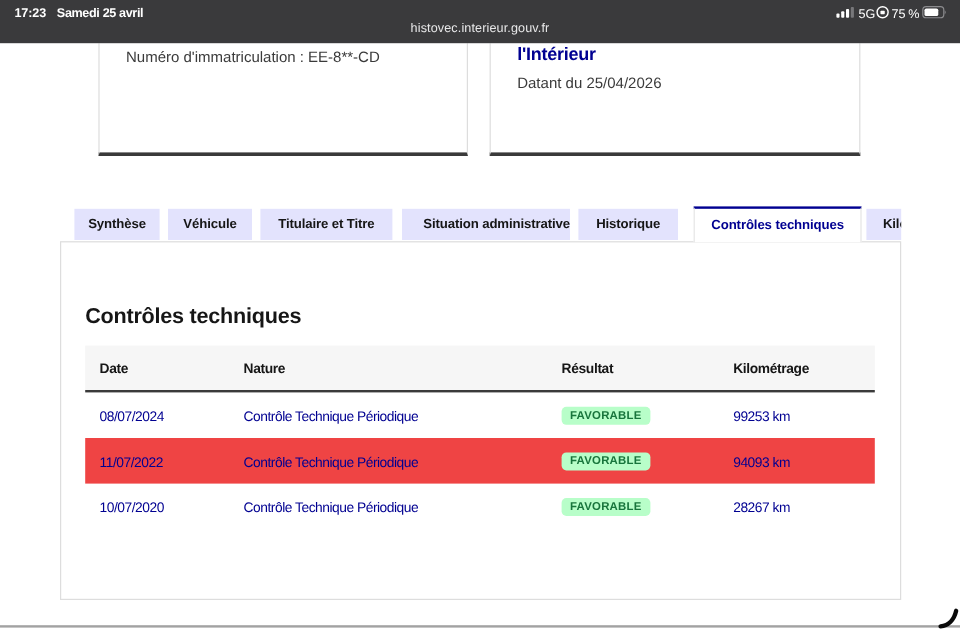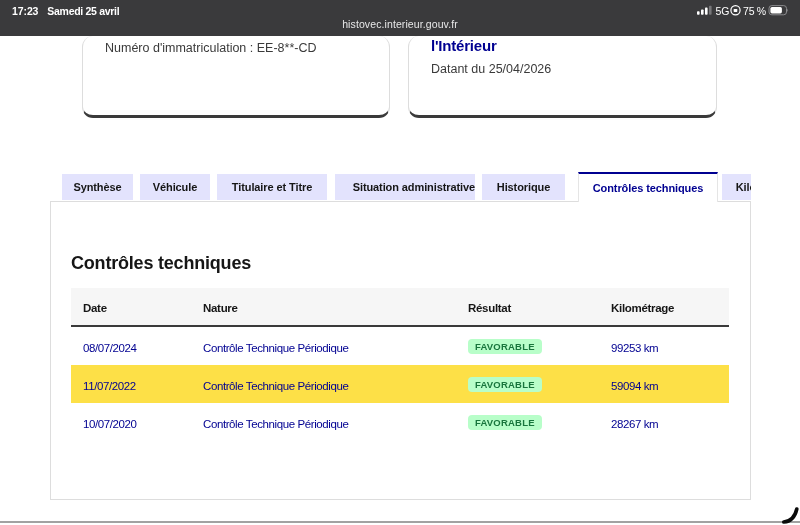--- a/index.html
+++ b/index.html
@@ -7,21 +7,21 @@
   body { font-family:"Liberation Sans", sans-serif; }
   #stage { position:relative; width:800px; height:525px; overflow:hidden; background:#fff; }
   .abs { position:absolute; }
 
   
   #statusbar { left:0; top:0; width:800px; height:36px; background:#3a3a3c; color:#fff; }
   #sb-left { left:12px; top:4.5px; font-size:10.5px; font-weight:700; letter-spacing:-0.1px; color:#ffffff; }
   #sb-url { left:0; top:18px; width:800px; text-align:center; font-size:10.5px; color:#e8e8e9; letter-spacing:0.1px; }
 
   
-  .topbox { top:36px; height:82px; background:#fff; border-left:1px solid #ddd; border-right:1px solid #ddd; border-bottom:3px solid #3a3a3a;border-radius:11px; }
+  .topbox { top:36px; height:94px; background:#fff; border-left:1px solid #ddd; border-right:1px solid #ddd; border-bottom:3px solid #3a3a3a; }
   #box1 { left:82px; width:308px; }
   #box2 { left:408px; width:309px; }
   #box1 .t1 { position:absolute; left:22px; top:5px; font-size:12.5px; color:#3a3a3a; letter-spacing:0px; }
   #box2 .t1 { position:absolute; left:22px; top:1px; font-size:15px; font-weight:700; color:#000091; letter-spacing:-0.2px; }
   #box2 .t2 { position:absolute; left:22px; top:26px; font-size:12.5px; color:#3a3a3a; }
 
   
   #tabs { left:50px; top:170px; width:701px; height:32px; overflow:hidden; }
   .tab { position:absolute; top:4px; height:26px; background:#e3e3fd; color:#161616; font-size:11px; font-weight:700; text-align:center; line-height:27px; letter-spacing:-0.1px; }
   #tab6 { top:2px; height:30px; background:#fff; color:#000091; border-top:2px solid #000091; border-left:1px solid #e5e5e5; border-right:1px solid #e5e5e5; line-height:28px; }
@@ -34,21 +34,21 @@
   #tbl { left:71px; top:288px; width:658px; }
   .trow { position:relative; width:658px; }
   #thead { height:39px; background:#f6f6f6; border-bottom:2px solid #3a3a3a; }
   .trow .c1 { position:absolute; left:12px; }
   .trow .c2 { position:absolute; left:132px; }
   .trow .c3 { position:absolute; left:397px; }
   .trow .c4 { position:absolute; left:540px; }
   #thead span { top:13.5px; font-size:11.5px; font-weight:700; color:#161616; letter-spacing:-0.3px; }
   .drow { height:38px; font-size:11.5px; color:#000091;text-align:right; }
   .drow span.txt { top:14.5px; letter-spacing:-0.4px; }
-  #row2 { background:#fde047; }
+  #row2 { background:#ef4444; }
   .badge { top:12px; display:inline-block; background:#b8fec9; color:#18753c; font-size:9.5px; font-weight:700; line-height:15px; height:15px; padding:0 7px; border-radius:4px; letter-spacing:0.2px; }
 
   
   #bline { left:0; top:521px; width:800px; height:1.5px; background:#a2a2a2; }
 </style>
 </head>
 <body>
 <div id="stage">
 
   <div class="abs topbox" id="box1">
@@ -107,21 +107,21 @@
     <div class="trow drow" id="row1">
       <span class="c1 txt">08/07/2024</span>
         <span class="c2 txt">Contrôle Technique Périodique</span>
         <span class="c3 badge">FAVORABLE</span>
         <span class="c4 txt">99253 km</span>
     </div>
     <div class="trow drow" id="row2">
       <span class="c1 txt">11/07/2022</span>
         <span class="c2 txt">Contrôle Technique Périodique</span>
         <span class="c3 badge">FAVORABLE</span>
-        <span class="c4 txt">59094 km</span>
+        <span class="c4 txt">94093 km</span>
     </div>
     <div class="trow drow" id="row3">
       <span class="c1 txt">10/07/2020</span>
         <span class="c2 txt">Contrôle Technique Périodique</span>
         <span class="c3 badge">FAVORABLE</span>
         <span class="c4 txt">28267 km</span>
     </div>
   </div>
 
   <div class="abs" id="bline"></div>

